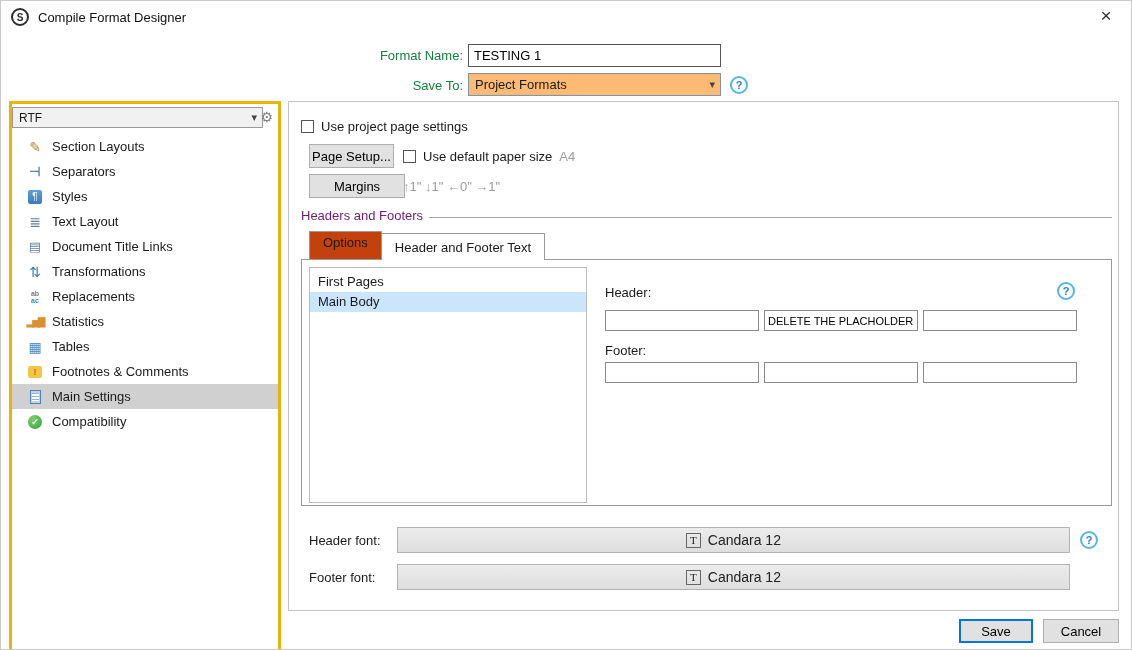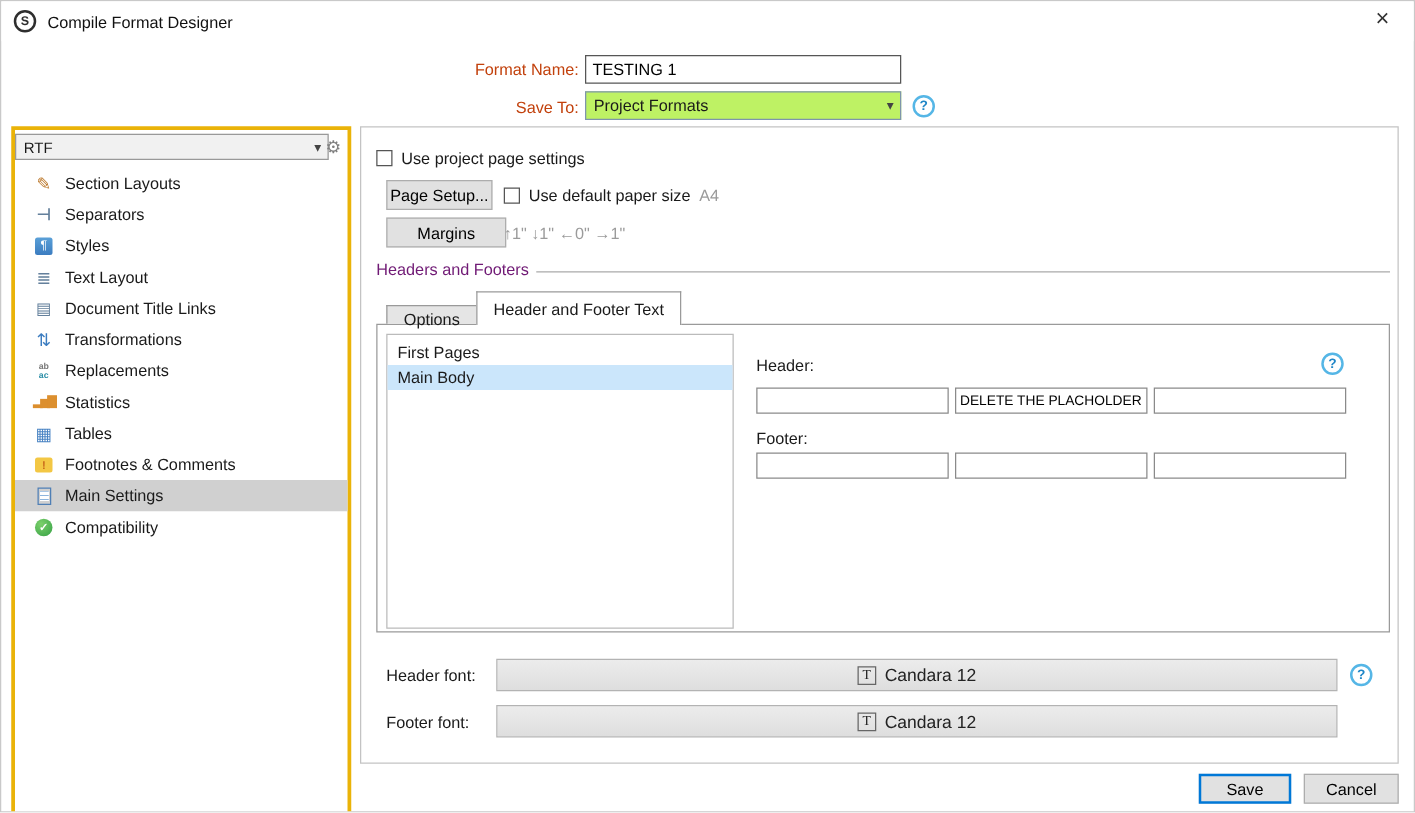--- a/index.html
+++ b/index.html
@@ -11,28 +11,28 @@
     font-size: 13px; color: #1a1a1a;
   }
   
   .titlebar { position:absolute; left:0; top:0; width:100%; height:32px; background:#fff; }
   .logo { position:absolute; left:10px; top:7px; width:18px; height:18px; border:2px solid #2e2e2e;
           border-radius:50%; display:flex; align-items:center; justify-content:center;
           font-size:10px; font-weight:bold; color:#2e2e2e; }
   .wtitle { position:absolute; left:37px; top:9px; font-size:13px; color:#111; }
   .closebtn { position:absolute; right:14px; top:4px; font-size:19px; color:#333; width:22px; text-align:center; cursor:default; }
   
-  .toplabel { position:absolute; width:180px; text-align:right; font-size:13px; color:#c2410c; }
+  .toplabel { position:absolute; width:180px; text-align:right; font-size:13px; color:#15803d; }
   .lbl-format { left:282px; top:47px; }
   .lbl-saveto { left:282px; top:77px; }
   .inp-format { position:absolute; left:467px; top:43px; width:253px; height:23px;
                 border:1px solid #565656; font-size:13px; padding:0 5px; font-family:inherit; }
   .combo { position:absolute; display:flex; align-items:center; padding-left:6px; font-size:13px; }
   .combo .chev { position:absolute; right:5px; top:50%; transform:translateY(-52%); font-size:11px; color:#444; }
-  .combo-saveto { left:467px; top:72px; width:253px; height:23px; background:#bef264; border:1px solid #7e95ac; }
+  .combo-saveto { left:467px; top:72px; width:253px; height:23px; background:#fdba74; border:1px solid #7e95ac; }
   .help { position:absolute; width:18px; height:18px; border-radius:50%; border:2px solid #55b6e6;
           color:#1f86c7; font-size:11px; font-weight:bold; display:flex; align-items:center; justify-content:center;
           background:#fff; }
   .help-saveto { left:729px; top:75px; }
   
   .sidebar { position:absolute; left:8px; top:100px; width:272px; height:642px;
              border:3px solid #eab308; background:#fff; }
   .combo-fmt { left:0px; top:3px; width:251px; height:21px; background:#f1f1f1; border:1px solid #999; font-size:12px; }
   .gearbtn { position:absolute; right:5px; top:5px; font-size:14px; color:#7f7f7f; line-height:16px; }
   .navlist { position:absolute; left:0; top:30px; width:100%; }
@@ -67,22 +67,22 @@
   .graytext { color:#9b9b9b; }
   .btn { position:absolute; background:#e1e1e1; border:1px solid #adadad; font-size:13px;
          display:flex; align-items:center; justify-content:center; font-family:inherit; }
   .btn-pagesetup { left:20px; top:42px; width:85px; height:24px; }
   .btn-margins  { left:20px; top:72px; width:96px; height:24px; }
   .marginsvals { position:absolute; left:114px; top:77px; font-size:13px; color:#9b9b9b; }
   .group { position:absolute; left:12px; top:106px; width:811px; display:flex; align-items:center; }
   .group .gtitle { font-size:13px; color:#701a75; padding-right:6px; }
   .group .gline { flex:1; border-top:1px solid #aaa; margin-top:3px; }
   .tabbar { position:absolute; left:20px; top:131px; height:27px; display:flex; align-items:flex-end; z-index:3; }
-  .tab { border:1px solid #9a9a9a; border-bottom:none; background:#e5e5e5; font-size:13px;
-         padding:3px 13px 0; height:15px; margin-bottom:1px; }
+  .tab { border:1px solid #9a9a9a; border-bottom:none; background:#c2410c; font-size:13px;
+         padding:3px 13px 0; height:28px; margin-bottom:1px; }
   .tab.active { background:#fff; height:27px; padding-top:6px; margin-bottom:0; margin-left:-1px; }
   .tabpanel { position:absolute; left:12px; top:157px; width:811px; height:247px;
               border:1px solid #9a9a9a; background:#fff; z-index:1; }
   .pagelist { position:absolute; left:20px; top:165px; width:278px; height:236px;
               border:1px solid #bbb; background:#fff; z-index:2; padding-top:4px; }
   .pagerow { height:20px; line-height:20px; padding-left:8px; font-size:13px; }
   .pagerow.selected { background:#cbe6fb; }
   .seclbl { position:absolute; font-size:13px; z-index:2; }
   .lbl-header { left:316px; top:183px; }
   .lbl-footer { left:316px; top:241px; }

